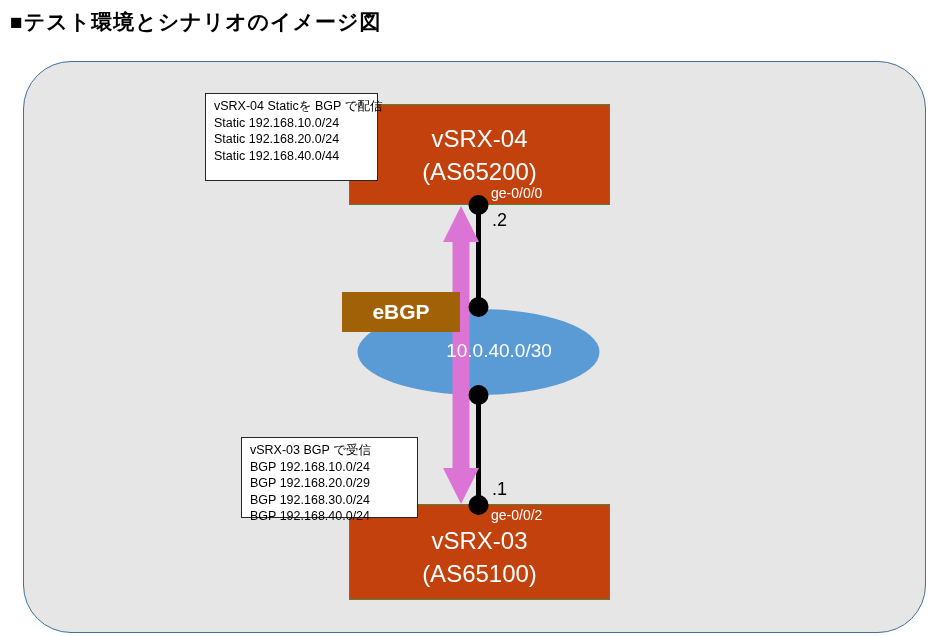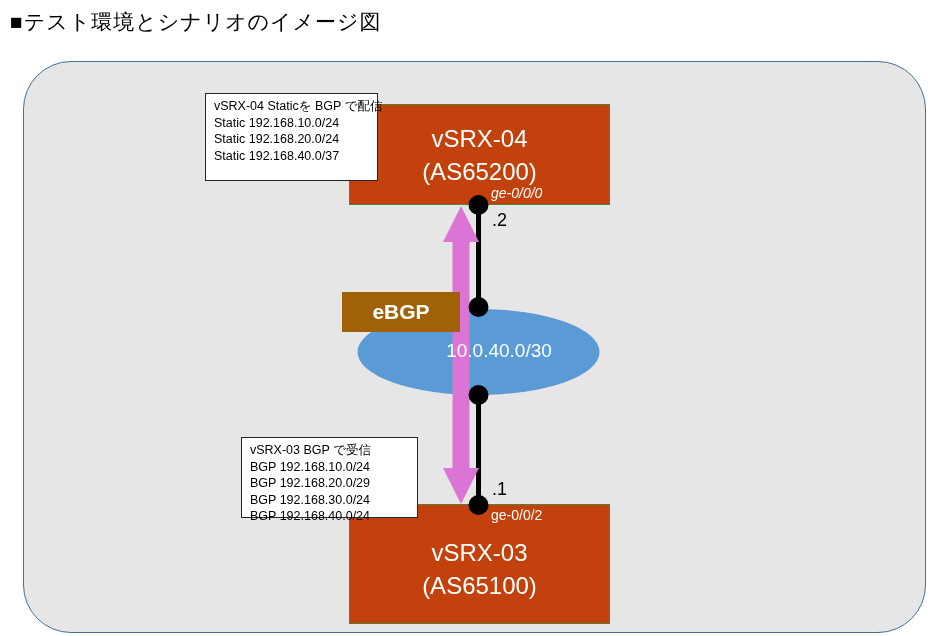--- a/index.html
+++ b/index.html
@@ -1,33 +1,33 @@
 <!DOCTYPE html>
 <html><head>
 <meta charset="utf-8">
 <style>
   html,body{margin:0;padding:0;background:#ffffff;}
   body{font-family:"Liberation Sans","DejaVu Sans",sans-serif;}
   .canvas{position:relative;width:931px;height:636px;background:#ffffff;overflow:hidden;}
 
-  .page-title{position:absolute;left:10px;top:8px;font-size:21px;font-weight:normal;color:#000;letter-spacing:1px;text-align:right;}
+  .page-title{position:absolute;left:10px;top:8px;font-size:21px;font-weight:bold;color:#000;letter-spacing:1px;text-align:right;}
 
   .panel{position:absolute;left:23px;top:61px;width:903px;height:572px;background:#E7E6E6;
          border:1.5px solid #41719C;border-radius:48px;box-sizing:border-box;}
 
   .node{position:absolute;width:261px;background:#c2410c;border:1.5px solid #548235;box-sizing:border-box;
         color:#fff;text-align:center;display:flex;flex-direction:column;justify-content:center;z-index:1;}
   .node-top{left:349px;top:104px;height:101px;}
-  .node-bottom{left:349px;top:504px;height:120px;padding-top:10px;}
+  .node-bottom{left:349px;top:504px;height:96px;padding-top:10px;}
   .node-line{font-size:24px;line-height:33px;}
 
   .svg-layer{position:absolute;left:0;top:0;width:931px;height:636px;z-index:2;pointer-events:none;}
 
   .iface-label{position:absolute;color:#fff;font-size:14px;z-index:3;}
-  .iface-top{left:491px;top:185px;font-style:italic;}
+  .iface-top{left:491px;top:185px;}
   .iface-bottom{left:491px;top:507px;}
   .ip-label{position:absolute;color:#000;font-size:18px;z-index:3;}
   .ip-top{left:492px;top:210px;}
   .ip-bottom{left:492px;top:479px;}
 
   .subnet-label{position:absolute;left:378px;top:340px;width:242px;text-align:center;
                 color:#fff;font-size:19px;z-index:3;}
 
   .ebgp-box{position:absolute;left:342px;top:292px;width:118px;height:40px;background:#a16207;
             color:#fff;font-size:21px;font-weight:bold;display:flex;align-items:center;justify-content:center;z-index:3;}
@@ -76,21 +76,21 @@
   <div class="subnet-label">10.0.40.0/30</div>
 
   <div class="ebgp-box">
     <span>eBGP</span>
   </div>
 
   <div class="note note-top">
     <div>vSRX-04 Staticを BGP で配信</div>
     <div>Static 192.168.10.0/24</div>
     <div>Static 192.168.20.0/24</div>
-    <div>Static 192.168.40.0/37</div>
+    <div>Static 192.168.40.0/44</div>
   </div>
 
   <div class="note note-bottom">
     <div>vSRX-03 BGP で受信</div>
     <div>BGP 192.168.10.0/24</div>
     <div>BGP 192.168.20.0/29</div>
     <div>BGP 192.168.30.0/24</div>
     <div>BGP 192.168.40.0/24</div>
   </div>
 

